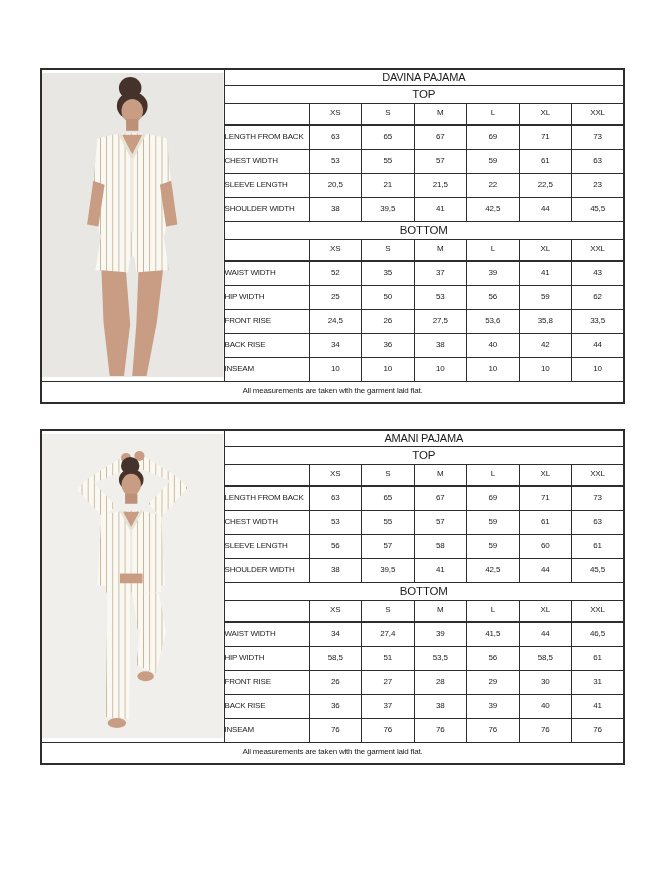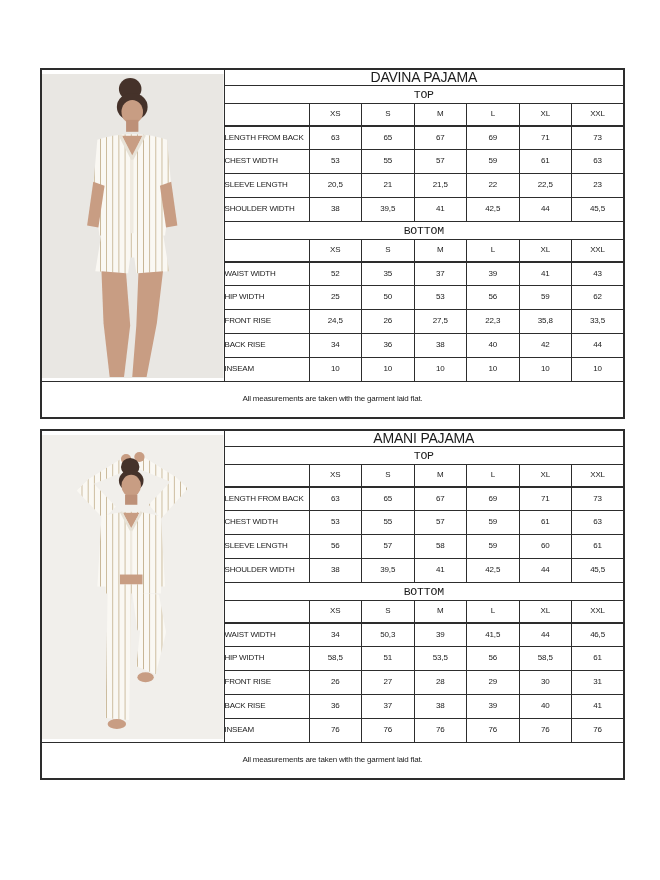--- a/index.html
+++ b/index.html
@@ -13,25 +13,25 @@
   .page{position:relative;width:660px;height:880px;background:var(--page-bg);overflow:hidden;}
   .chart-section{position:absolute;left:40px;width:583px;}
   #chart-davina{top:68px;}
   #chart-amani{top:429px;}
 
   table.size-table{border-collapse:collapse;table-layout:fixed;width:583px;border:2px solid var(--border);}
   .size-table td,.size-table th{border:1px solid var(--border);padding:0;margin:0;vertical-align:middle;
     line-height:1.1;white-space:nowrap;overflow:hidden;font-weight:normal;letter-spacing:-0.2px;}
   col.col-photo{width:183px;} col.col-label{width:85px;} col.col-size{width:52.5px;}
 
-  tr.title-row{height:16px;} tr.section-row{height:18px;font-family:Liberation Mono, monospace;} tr.size-row{height:22px;margin-top:36px;}
-  tr.data-row{height:24px;margin-left:32px;} tr.foot-row{height:36px;}
+  tr.title-row{height:16px;} tr.section-row{height:18px;} tr.size-row{height:22px;margin-top:36px;}
+  tr.data-row{height:24px;margin-left:32px;} tr.foot-row{height:22px;}
   tr.size-row>td, tr.size-row>th{border-bottom:2px solid var(--border);}
 
-  .title-cell{font-size:14px;font-weight:700;text-align:center;}
+  .title-cell{font-size:11px;font-weight:700;text-align:center;}
   .section-cell{font-size:11.5px;font-weight:400;text-align:center;letter-spacing:0.3px;}
   .size-cell{font-size:8px;font-weight:700;text-align:center;}
   .label-cell{font-size:8px;font-weight:500;text-align:left;padding-left:3px;letter-spacing:-0.35px;}
   .value-cell{font-size:8px;text-align:center;}
   .footnote-cell{font-size:8px;text-align:center;letter-spacing:-0.2px;}
 
   .photo-cell{padding:3px;background:#fff;vertical-align:top;}
   .photo-inner{width:100%;height:304px;}
   svg.model{display:block;width:100%;height:100%;}
 </style>
@@ -158,21 +158,21 @@
             <td class="value-cell">53</td>
             <td class="value-cell">56</td>
             <td class="value-cell">59</td>
             <td class="value-cell">62</td>
           </tr>
           <tr class="data-row">
             <td class="label-cell">FRONT RISE</td>
             <td class="value-cell">24,5</td>
             <td class="value-cell">26</td>
             <td class="value-cell">27,5</td>
-            <td class="value-cell">22,3</td>
+            <td class="value-cell">53,6</td>
             <td class="value-cell">35,8</td>
             <td class="value-cell">33,5</td>
           </tr>
           <tr class="data-row">
             <td class="label-cell">BACK RISE</td>
             <td class="value-cell">34</td>
             <td class="value-cell">36</td>
             <td class="value-cell">38</td>
             <td class="value-cell">40</td>
             <td class="value-cell">42</td>
@@ -300,21 +300,21 @@
             <th class="size-cell">XS</th>
             <th class="size-cell">S</th>
             <th class="size-cell">M</th>
             <th class="size-cell">L</th>
             <th class="size-cell">XL</th>
             <th class="size-cell">XXL</th>
           </tr>
         <tr class="data-row">
             <td class="label-cell">WAIST WIDTH</td>
             <td class="value-cell">34</td>
-            <td class="value-cell">50,3</td>
+            <td class="value-cell">27,4</td>
             <td class="value-cell">39</td>
             <td class="value-cell">41,5</td>
             <td class="value-cell">44</td>
             <td class="value-cell">46,5</td>
           </tr>
           <tr class="data-row">
             <td class="label-cell">HIP WIDTH</td>
             <td class="value-cell">58,5</td>
             <td class="value-cell">51</td>
             <td class="value-cell">53,5</td>

